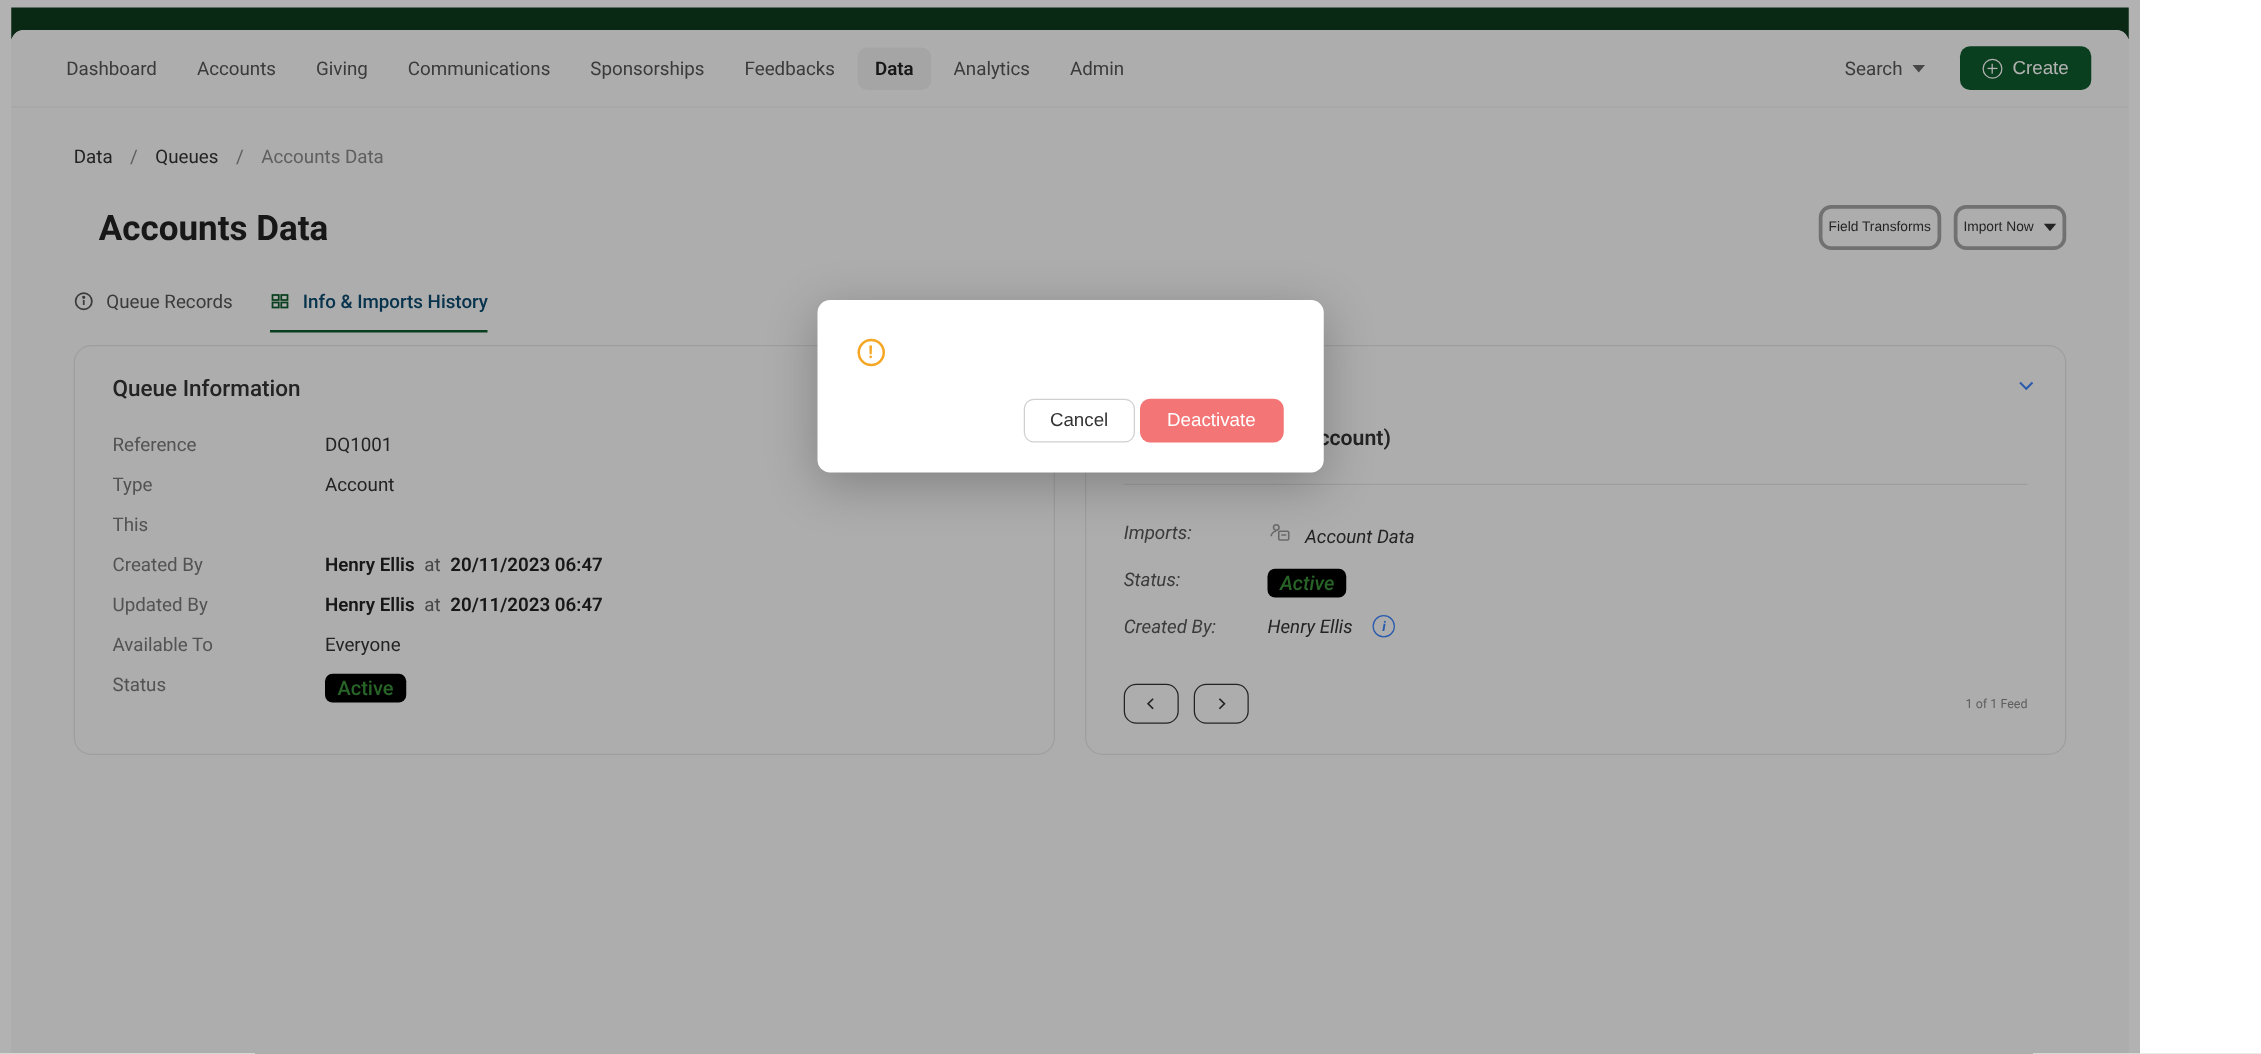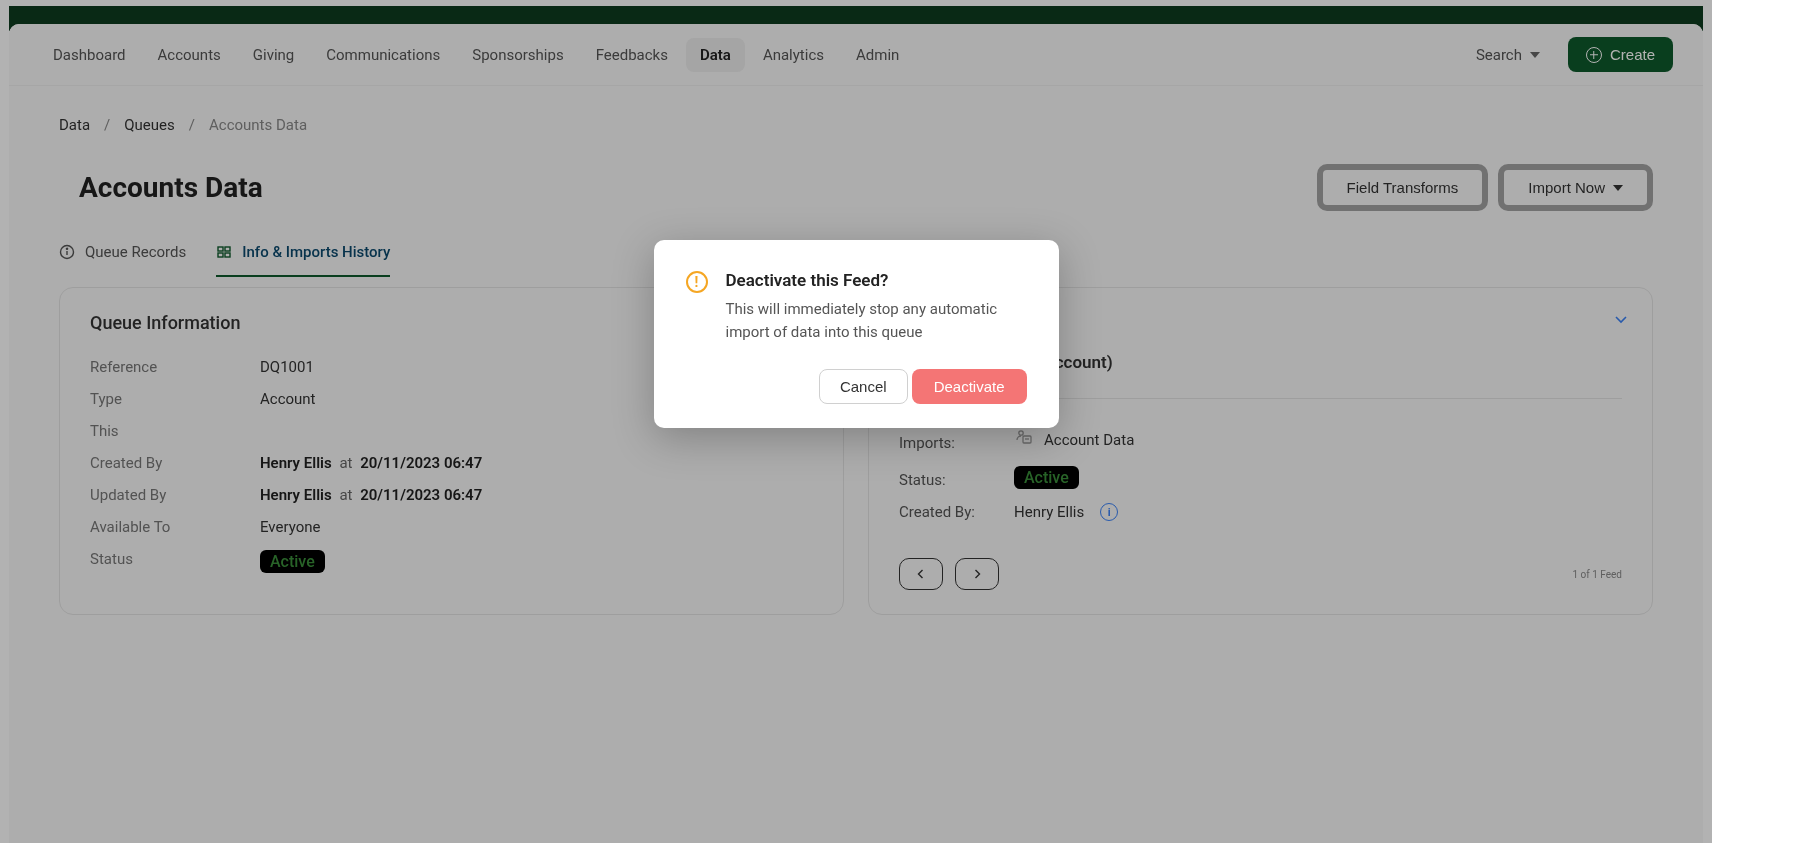--- a/index.html
+++ b/index.html
@@ -96,22 +96,22 @@
   .page-head {
     display:flex; align-items:center;
     padding: 10px 50px 20px;
   }
   .page-title {
     font-size:28px; font-weight:700; color:#222;
     margin-left:20px;
   }
   .page-head-spacer { flex:1; }
   .outline-btn {
-    border:6px solid #a3a3a3; background:transparent; color:#333;
-    padding:9px 24px; border-radius:10px; font-size:15px;
+    border:3px solid #a3a3a3; background:transparent; color:#333;
+    padding:9px 5px; border-radius:10px; font-size:11px;
     cursor:pointer; display:flex;align-items:center;gap:8px;
     margin-left:10px;
   }
   .chev-down-sm {
     width:0;height:0;border-left:5px solid transparent;border-right:5px solid transparent;border-top:6px solid #333;
   }
 
   
   .tabs {
     display:flex; gap:30px; padding: 0 50px; border-bottom:none;
@@ -159,21 +159,21 @@
     display:inline-block;background:#000000;color:#3a8f3a;
     padding:2px 10px;border-radius:6px;font-size:16px;font-weight:500;
   }
 
   .feed-card-top{display:flex;align-items:center;gap:16px;padding-top:36px;margin-bottom:16px;}
   .feed-icon{
     width:28px;height:28px;background:#0e8f5f;border-radius:6px;display:flex;align-items:center;justify-content:center;color:#fff;font-size:12px;
   }
   .feed-name{font-size:17px;font-weight:600;color:#333;}
   .divider{height:1px;background:#e3e3e3;margin:22px 0;}
-  .feed-row{display:flex;align-items:flex-end;padding:7px 0;font-size:15px;}
+  .feed-row{display:flex;align-items:flex-start;padding:7px 0;font-size:15px;font-style:italic;}
   .feed-label{width:115px;color:#555;}
   .feed-val{color:#333;display:flex;align-items:center;gap:10px;}
   .user-info-icon{
     width:18px;height:18px;border:1.5px solid #3b82f6;border-radius:50%;color:#3b82f6;font-size:11px;display:inline-flex;align-items:center;justify-content:center;font-weight:700;
     margin-left:6px;
   }
   .imports-icon{color:#888;}
   .pager-row{display:flex;align-items:center;margin-top:30px;}
   .pager-btn{
     width:44px;height:32px;border:1px solid #333;border-radius:10px;
@@ -403,24 +403,20 @@
       </div>
 
     </div>
 
   </div>
 
   <div class="overlay">
     <div class="modal">
       <div class="modal-head">
         <div class="warn-icon">!</div>
-        <div>
-          <div class="modal-title">Deactivate this Feed?</div>
-          <div class="modal-body">This will immediately stop any automatic import of data into this queue</div>
-        </div>
       </div>
       <div class="modal-actions">
         <button class="btn-cancel">Cancel</button>
         <button class="btn-danger">Deactivate</button>
       </div>
     </div>
   </div>
 
 </div>
 

